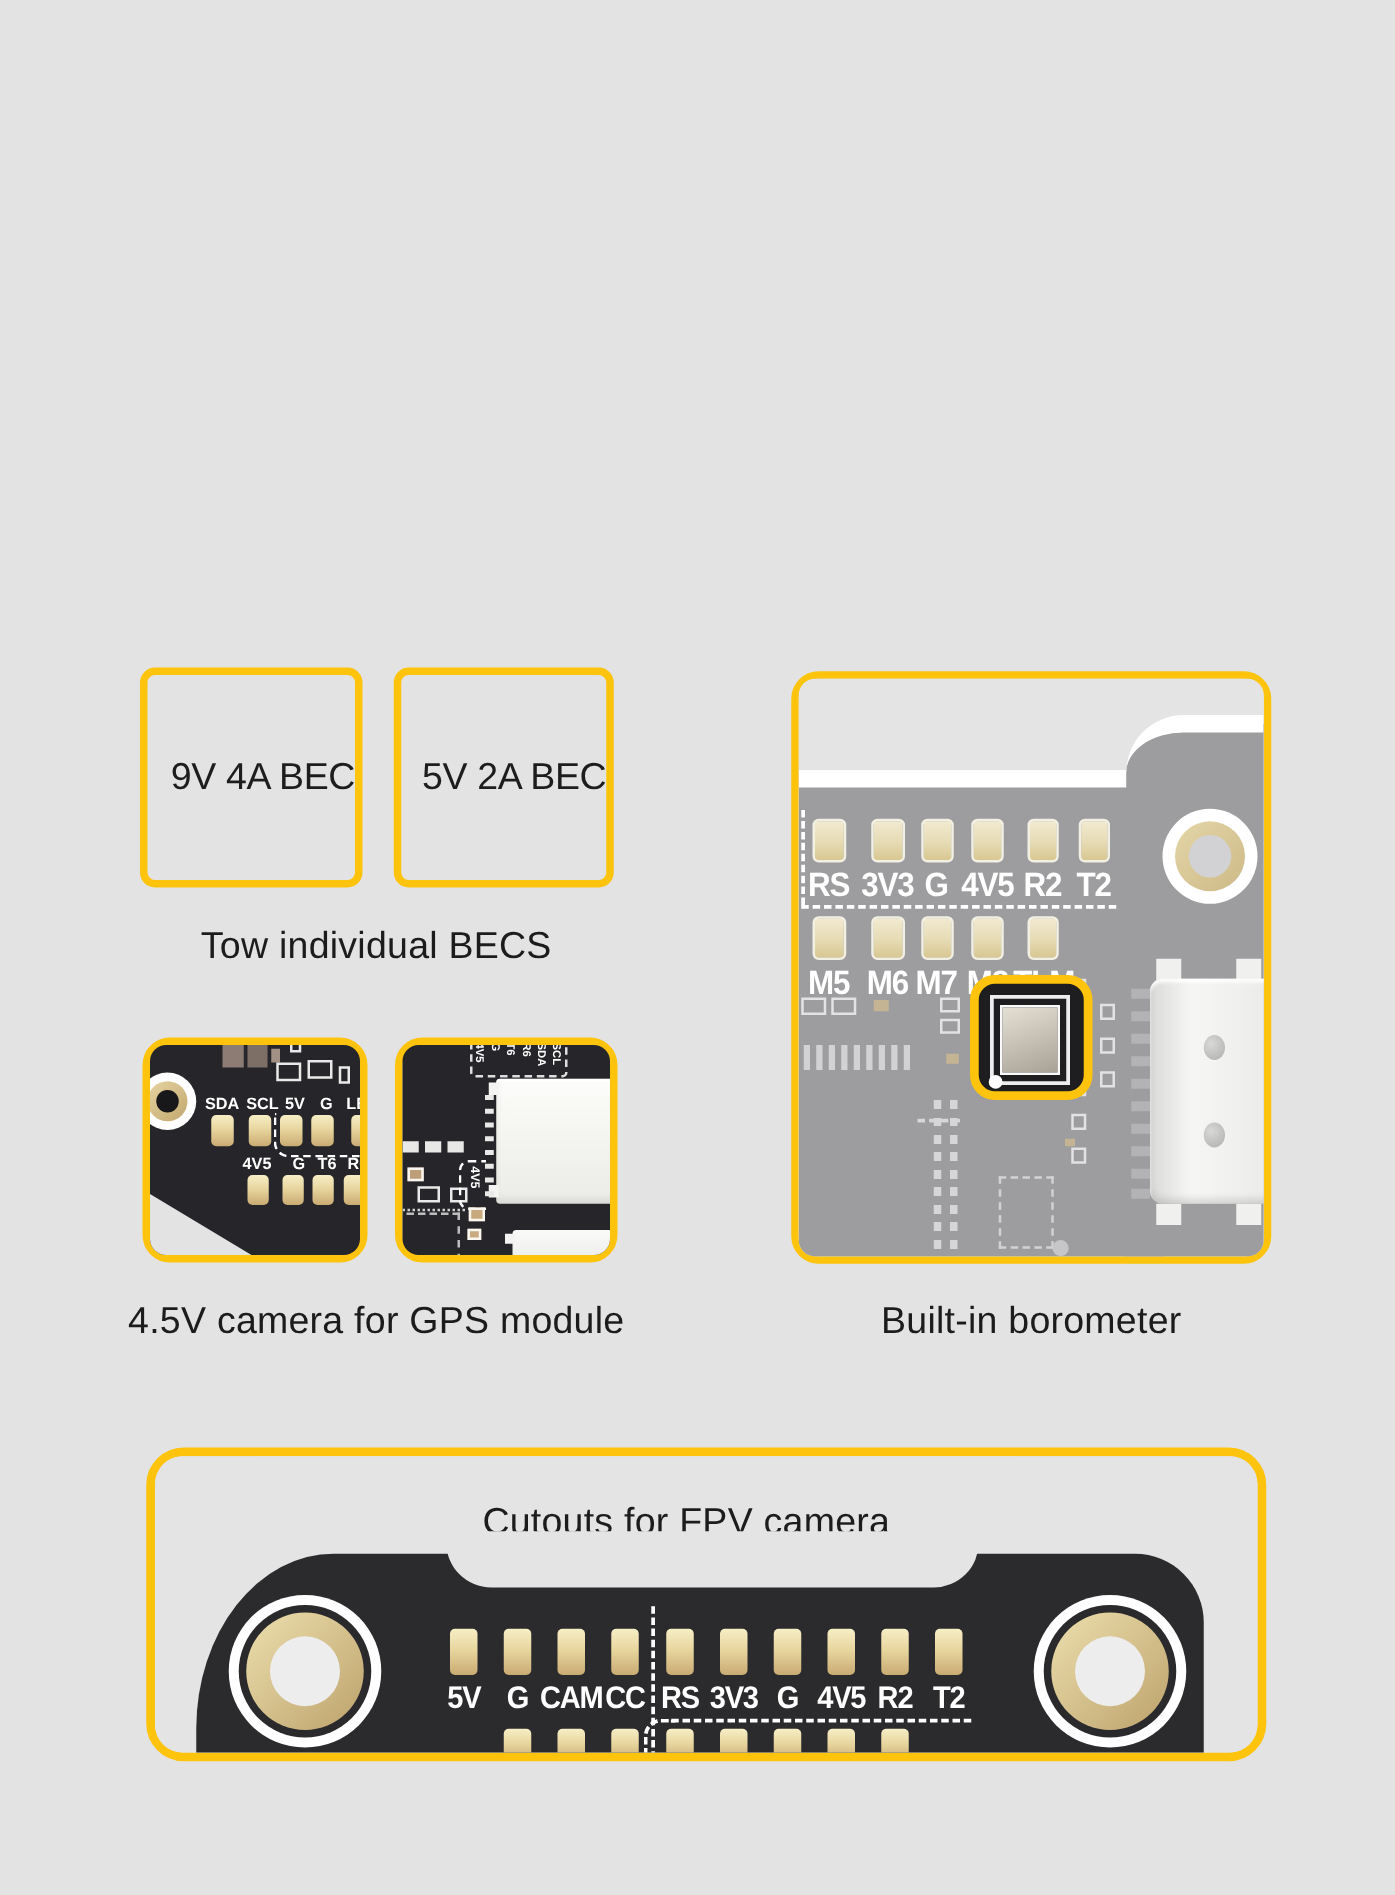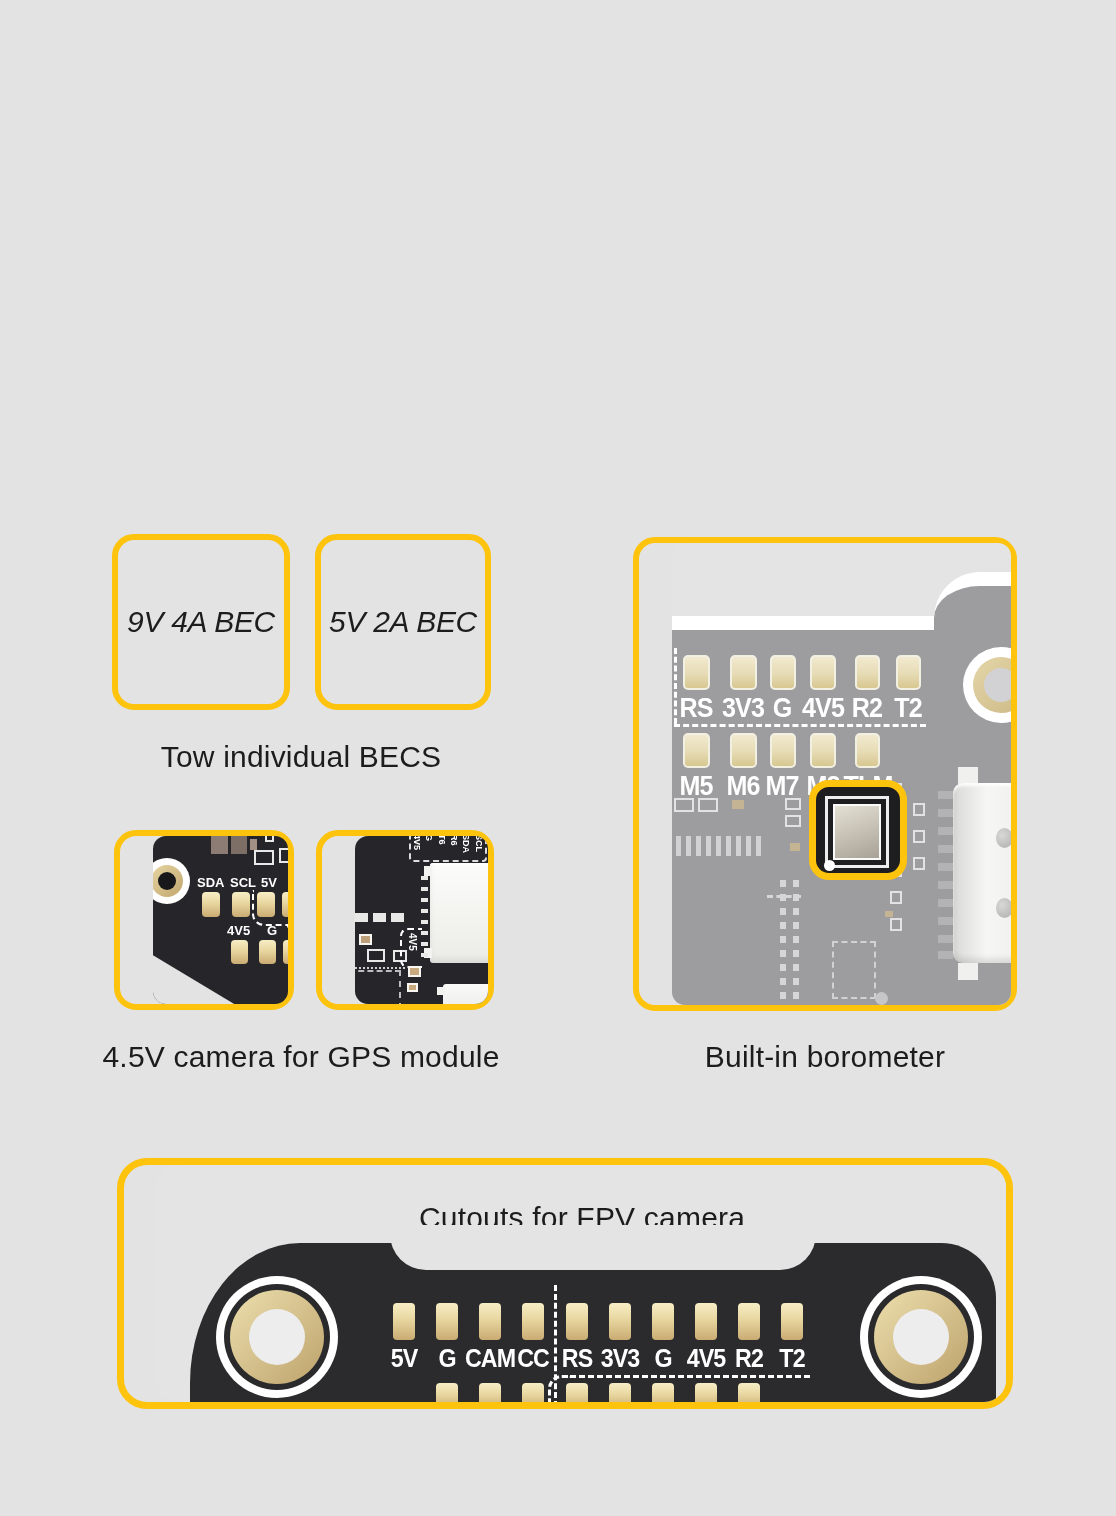--- a/index.html
+++ b/index.html
@@ -1,23 +1,23 @@
 <!DOCTYPE html>
 <html><head>
 <meta charset="utf-8">
 <style>
   html,body{margin:0;padding:0;}
   body{width:1116px;height:1516px;background:#e3e3e3;font-family:"Liberation Sans",sans-serif;position:relative;overflow:hidden;}
   .abs{position:absolute;}
   
-  .ybox{position:absolute;border:6px solid #fdc30d;border-radius:22px;box-sizing:border-box;
-        display:flex;align-items:center;justify-content:center;font-style:italic;}
+  .ybox{position:absolute;border:6px solid #fdc30d;border-radius:12px;box-sizing:border-box;
+        display:flex;align-items:center;justify-content:flex-end;}
   .ybox span{font-size:30px;font-weight:500;color:#1d1d1d;letter-spacing:-0.3px;}
   .yframe{position:absolute;border:6px solid #fdc30d;border-radius:22px;box-sizing:border-box;}
-  .clip{position:absolute;inset:0;overflow:hidden;border-radius:13px;margin-left:33px;}
+  .clip{position:absolute;inset:0;overflow:hidden;border-radius:13px;}
   .caption{position:absolute;text-align:center;font-size:30px;font-weight:500;color:#1c1c1c;letter-spacing:0.2px;}
   
   .pad{position:absolute;border-radius:4px;background:linear-gradient(180deg,#f7eec6 0%,#e8d69f 45%,#c9ab72 100%);}
   .bpad{position:absolute;border-radius:5px;background:linear-gradient(180deg,#f2ead0 0%,#e6dbb4 55%,#d8c791 100%);border:2px solid #f2efe3;box-sizing:border-box;}
   
   .slbl{position:absolute;color:#fff;font-weight:700;white-space:nowrap;}
   .cond{transform:scaleX(0.93);transform-origin:center;}
   .ctr{text-align:center;}
   
   .vdash{position:absolute;border-left:3px dashed #fff;}

